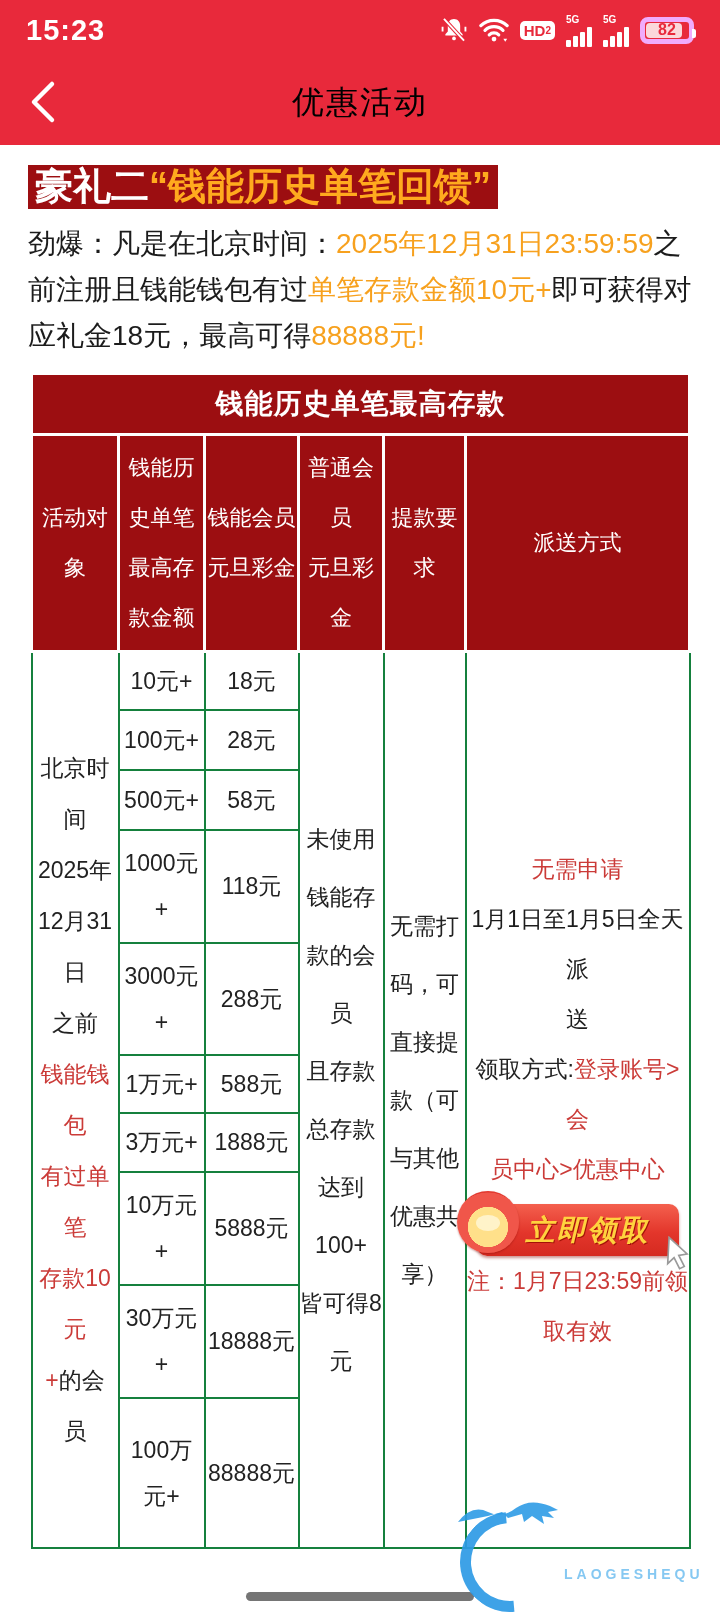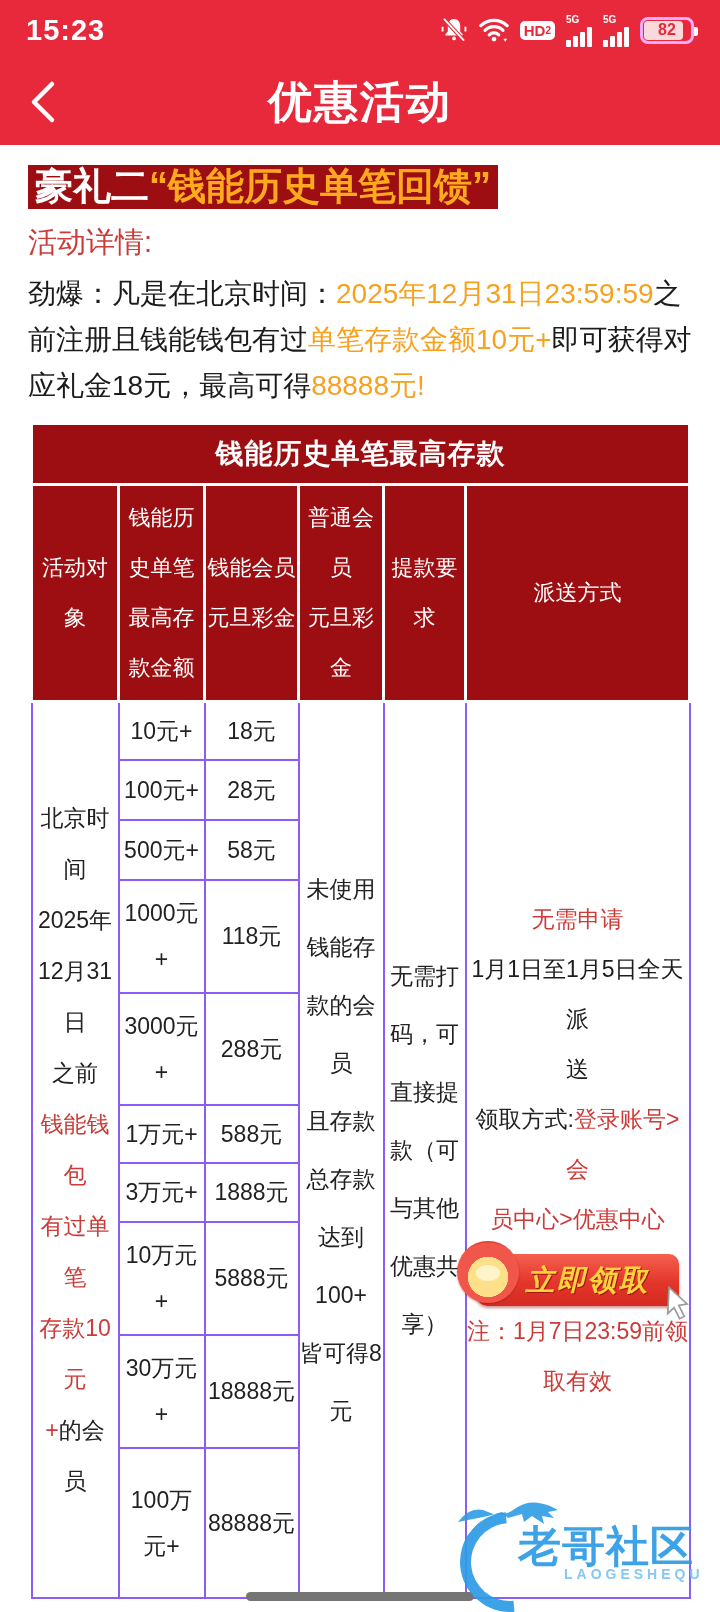--- a/index.html
+++ b/index.html
@@ -16,50 +16,50 @@
   .sb-time{font-size:29px;font-weight:bold;letter-spacing:1px;}
   .sb-icons{display:flex;align-items:center;gap:11px;}
   .hd-badge{background:#fff;color:#E8293B;border-radius:5px;font-size:15px;
     font-weight:bold;padding:3px 4px 2px;line-height:14px;display:flex;align-items:center;}
   .hd-sub{font-size:10px;line-height:10px;}
   .sig{display:flex;flex-direction:column;align-items:flex-start;}
   .sig .lbl{font-size:10px;font-weight:bold;line-height:12px;}
   .sig .bars{display:flex;align-items:flex-end;gap:2px;margin-top:1px;}
   .sig .bars i{display:block;width:5px;background:#fff;border-radius:1px;}
   .b1{height:7px;} .b2{height:11px;} .b3{height:15px;} .b4{height:20px;}
-  .bat{position:relative;width:54px;height:27px;border:3px solid #f0abfc;border-radius:8px;
+  .bat{position:relative;width:54px;height:27px;border:5px solid #f0abfc;border-radius:8px;
     display:flex;align-items:center;justify-content:center;box-sizing:border-box;}
   .bat::after{content:"";position:absolute;right:-7px;top:7px;width:4px;height:9px;
     background:#fff;border-radius:0 2px 2px 0;}
   .bat .fill{position:absolute;left:1px;top:1px;bottom:1px;width:82%;
     background:rgba(255,255,255,0.82);border-radius:4px;}
   .bat .lvl{position:relative;font-size:16px;font-weight:bold;color:#E8293B;z-index:1;}
   
   .navbar{height:85px;background:#E8293B;position:relative;
     display:flex;align-items:center;justify-content:center;}
   .back{position:absolute;left:26px;top:20px;width:34px;height:44px;cursor:pointer;}
-  .nav-title{color:#ffffff;font-size:44px;font-weight:bold;letter-spacing:2px;}
+  .nav-title{color:#000000;font-size:32px;font-weight:normal;letter-spacing:2px;}
   
   .content{padding-top:2px;}
   .banner{display:inline-block;margin:18px 0 0 28px;background:#9C0E11;
     padding:3px 7px 5px;font-size:38px;font-weight:bold;line-height:36px;}
   .banner .bw{color:#ffffff;}
   .banner .bq{color:#FFAA1E;}
   .details{margin:16px 0 0 28px;color:#CB3B38;font-size:29px;line-height:34px;}
   .para{margin:12px 28px 0;font-size:28px;line-height:46px;color:#1C1C1C;}
   .org{color:#F7A11E;}
   
   table.promo{margin:13px 0 0 30px;width:658px;border-collapse:collapse;
     table-layout:fixed;text-align:center;font-size:23px;color:#222;}
   .cap{background:#9C0E11;color:#fff;font-size:28px;font-weight:bold;
     height:56px;border:3px solid #fff;letter-spacing:1px;}
   th.hd{background:#9C0E11;color:#fff;font-weight:normal;font-size:22px;
     line-height:50px;white-space:pre-line;border:3px solid #fff;height:214px;
     vertical-align:middle;padding:0;}
-  td{border:2px solid #8b5cf6;vertical-align:middle;padding:0;}
+  td{border:2px solid #15803d;vertical-align:middle;padding:0;}
   tbody tr:nth-child(1){height:58px;} tbody tr:nth-child(2){height:60px;}
   tbody tr:nth-child(3){height:60px;} tbody tr:nth-child(4){height:113px;}
   tbody tr:nth-child(5){height:112px;} tbody tr:nth-child(6){height:58px;}
   tbody tr:nth-child(7){height:59px;} tbody tr:nth-child(8){height:113px;}
   tbody tr:nth-child(9){height:113px;} tbody tr:nth-child(10){height:150px;}
   td.aud{white-space:pre-line;line-height:51px;}
   td.aud .red{color:#CB3B38;}
   td.norm,td.wreq{white-space:pre-line;line-height:58px;}
   td.amount,td.bonus{line-height:46px;}
   td.deliv{line-height:50px;}
@@ -150,21 +150,20 @@
   </svg>
   <span class="nav-title">优惠活动</span>
 </div>
 
 <div class="content">
 
   <div class="banner">
     <span class="bw">豪礼二</span><span class="bq">“钱能历史单笔回馈”</span>
   </div>
 
-  <div class="details">活动详情:</div>
 
   <p class="para">
     <span>劲爆：凡是在北京时间：</span><span class="org">2025年12月31日23:59:59</span><span>之前注册且钱能钱包有过</span><span class="org">单笔存款金额10元+</span><span>即可获得对应礼金18元，最高可得</span><span class="org">88888元!</span>
   </p>
 
   <table class="promo">
     <colgroup>
       <col style="width:87px">
         <col style="width:86px">
         <col style="width:94px">
@@ -284,17 +283,16 @@
         </tr>
     </tbody>
   </table>
 </div>
 
 <div class="wm">
   <svg class="wm-squiggle" width="110" height="40" viewBox="0 0 110 40">
     <path d="M4 30 Q18 12 34 20 Q48 27 62 16 Q76 6 96 14 l8 4 -10 2 6 6 -12 -2 2 8 -12 -8 -8 6 -2 -8 -14 4 -6 -6 -14 4z" fill="#2E9BE6" opacity="0.9"></path>
   </svg>
   <span class="wm-arc"></span>
-  <span class="wm-cn">老哥社区</span>
   <span class="wm-en">LAOGESHEQU</span>
 </div>
 
 <div class="home"></div>
 
 </body></html>

